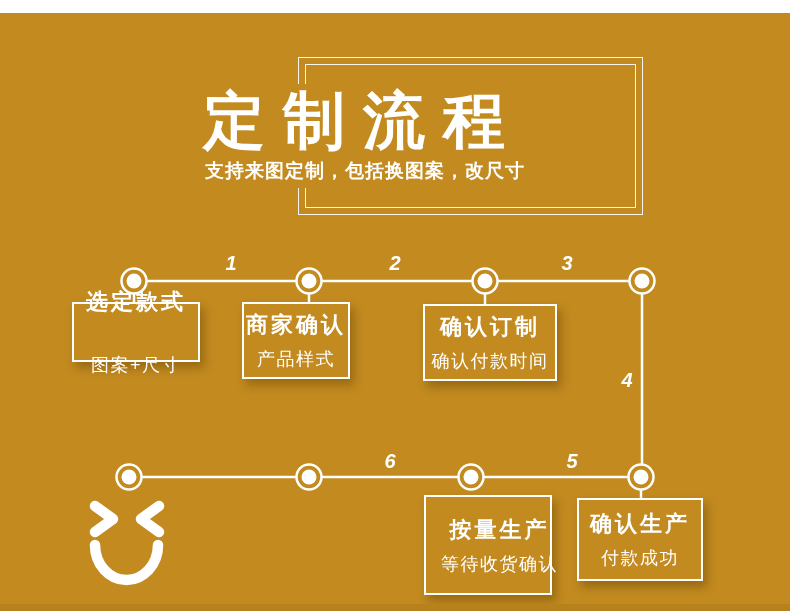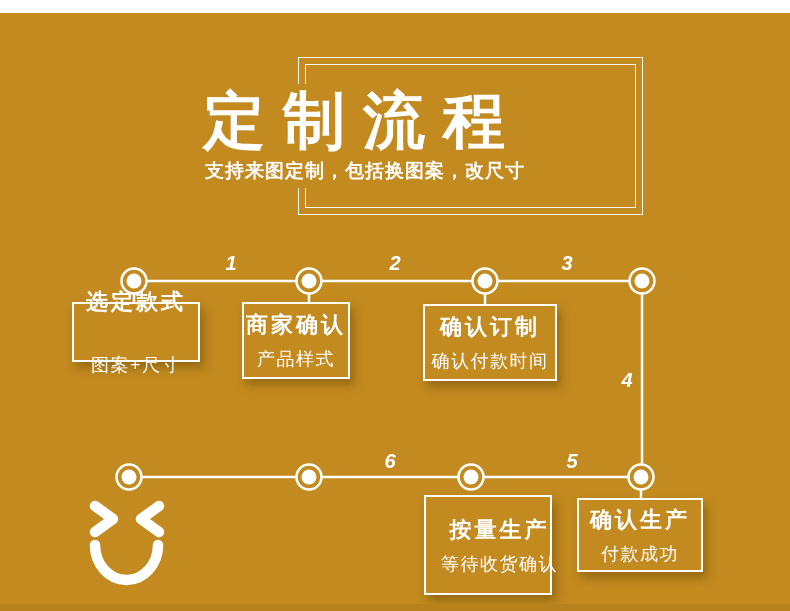--- a/index.html
+++ b/index.html
@@ -45,21 +45,21 @@
     border:2px solid #ffffff;
     box-shadow:4px 6px 9px rgba(88,58,0,0.40);
     display:flex;flex-direction:column;align-items:center;justify-content:center;
     gap:7px;color:var(--fg);text-align:center;
   }
   .step-main{font-size:22px;font-weight:bold;letter-spacing:3px;white-space:nowrap;}
   .step-sub{font-size:18px;letter-spacing:1.5px;white-space:nowrap;}
   #box-s0{left:72px;top:302px;width:128px;height:60px;gap:36px;}
   #box-s1{left:242px;top:302px;width:108px;height:77px;}
   #box-s2{left:423px;top:304px;width:134px;height:77px;}
-  #box-s3{left:577px;top:498px;width:126px;height:74px;}
+  #box-s3{left:577px;top:498px;width:126px;height:83px;}
   #box-s4{left:424px;top:495px;width:128px;height:100px;padding-left:23px;}
   #box-s5{left:235px;top:495px;width:132px;height:80px;}
   .seg-num{
     position:absolute;z-index:4;color:var(--fg);
     font-style:italic;font-weight:bold;font-size:20px;
     transform:translate(-50%,-50%);
   }
   #num-1{left:231px;top:263px;}
   #num-2{left:395px;top:263px;}
   #num-3{left:567px;top:263px;}

